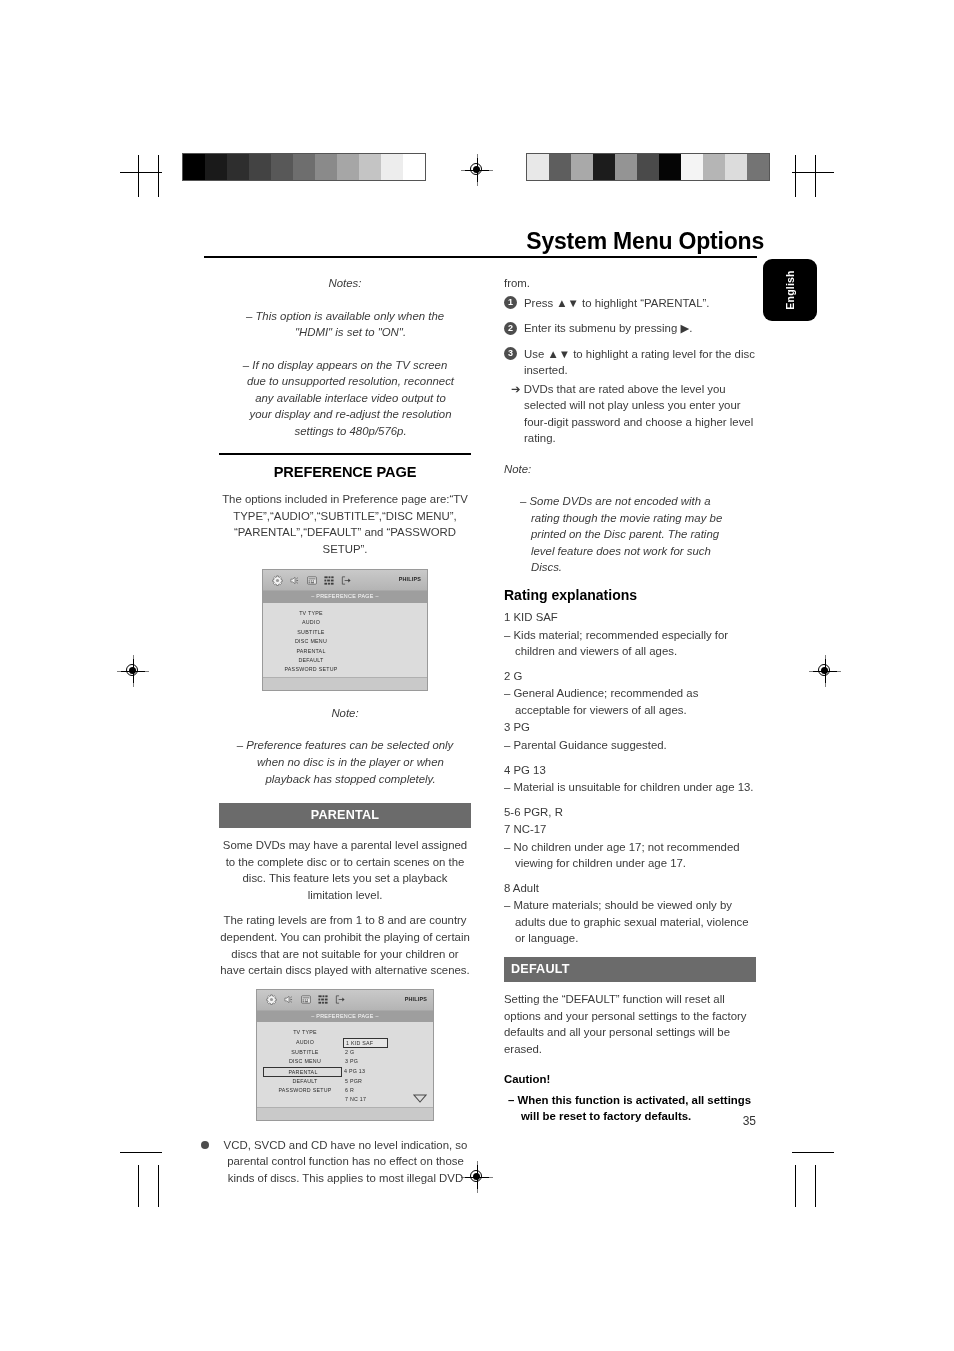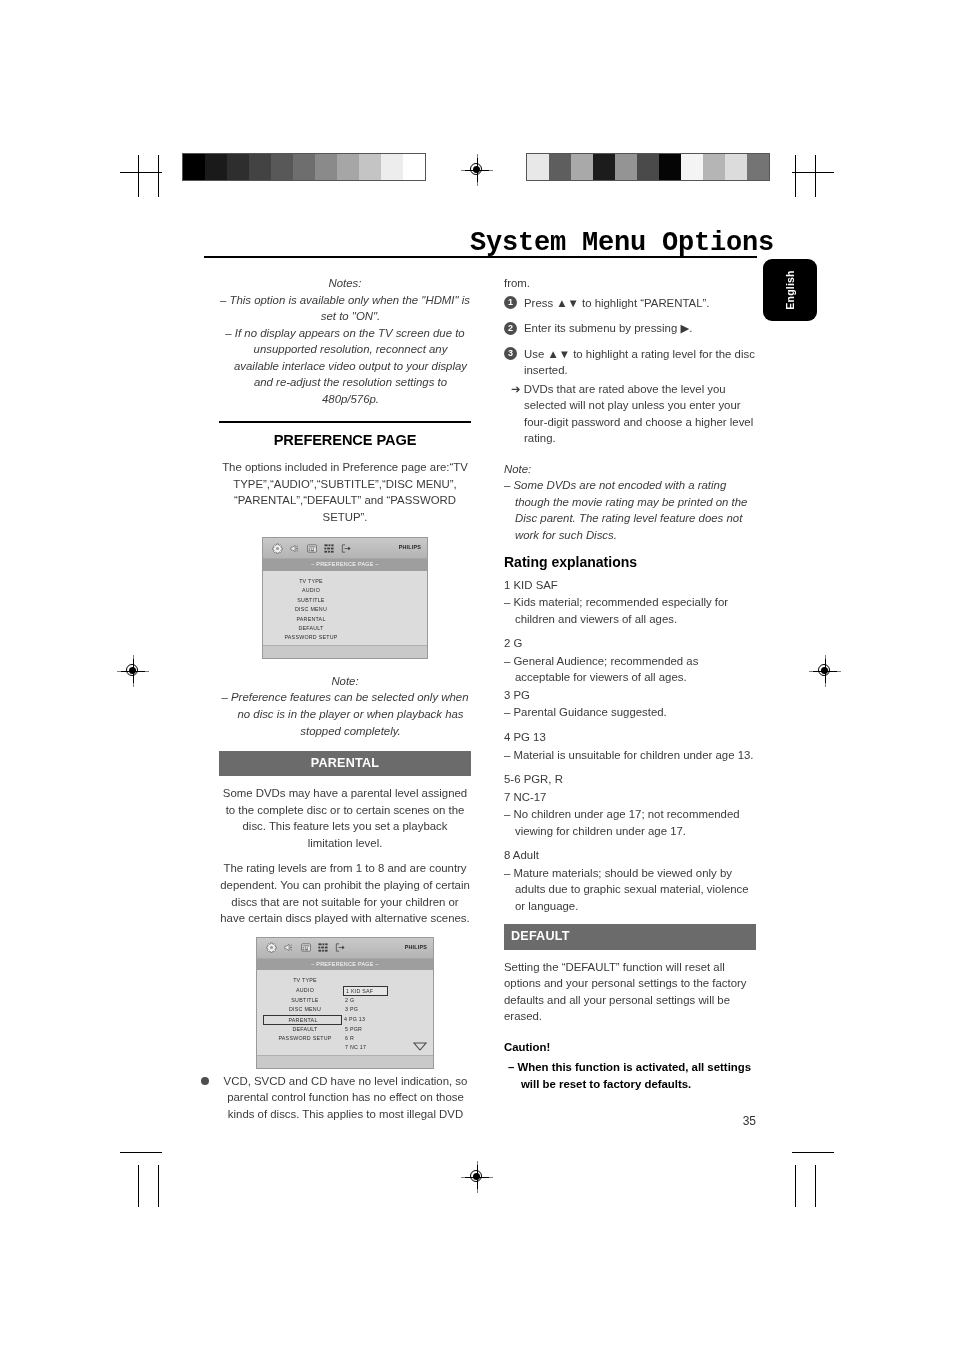--- a/index.html
+++ b/index.html
@@ -59,27 +59,26 @@
     display: flex;
     border: 1px solid #555;
     box-sizing: content-box;
     height: 26px;
   }
   .calbar i { display: block; width: 22px; height: 26px; }
 
   
   .page-title {
     position: absolute;
-    right: 180px;
+    right: 190px;
     top: 228px;
-    font-size: 27px;
+    font-size: 23px;
     font-weight: bold;
     letter-spacing: -0.2px;
     color: #000;
-    font-family: Liberation Mono, monospace;
   }
   .title-rule {
     position: absolute;
     left: 204px;
     top: 256px;
     width: 553px;
     height: 2.2px;
     background: #000;
   }
 
@@ -112,21 +111,21 @@
     color: #3a3a3a;
   }
   .col-left  { left: 219px; text-align: center; }
   .col-right { left: 504px; }
 
   p { margin: 0 0 9px 0; }
   .tight { margin-bottom: 0; }
   .note-label { font-style: italic; margin: 0; }
   .note-item {
     font-style: italic;
-    margin: 0;
+    margin: 16px;
     text-indent: -11px;
     padding-left: 11px;
   }
 
   h2.sec {
     font-size: 14.6px;
     font-weight: bold;
     color: #000;
     margin: 0 0 8px 0;
     letter-spacing: -0.1px;
@@ -568,21 +567,21 @@
       </div>
       <div class="caret-wrap">
         <svg width="14" height="9" viewBox="0 0 14 9">
             <path d="M1 1h12L7 8z" fill="none" stroke="#4a4a4a" stroke-width="1.1"></path>
           </svg>
       </div>
     </div>
     <div class="osd-foot"></div>
   </div>
 
-  <div class="bullet" style="margin-top:4px; margin-left:-19px;">
+  <div class="bullet" style="margin-top:16px; margin-left:-19px;">
     <span class="dot"></span>
     <span>VCD, SVCD and CD have no level indication, so parental control function has no effect on those kinds of discs. This applies to most illegal DVD</span>
   </div>
 </div>
 
 <div class="col col-right">
 
   <p class="tight" style="margin-bottom:3px;">from.</p>
 
   <div class="step">

